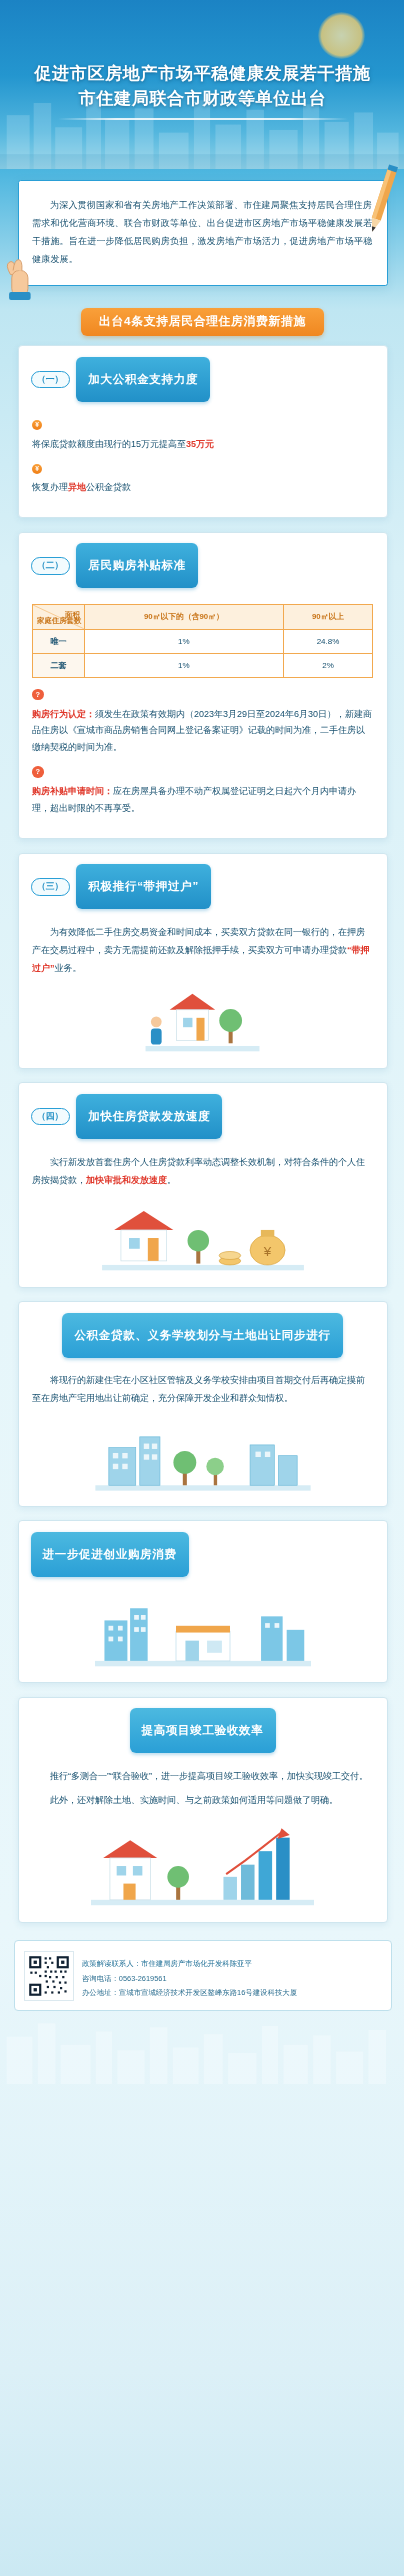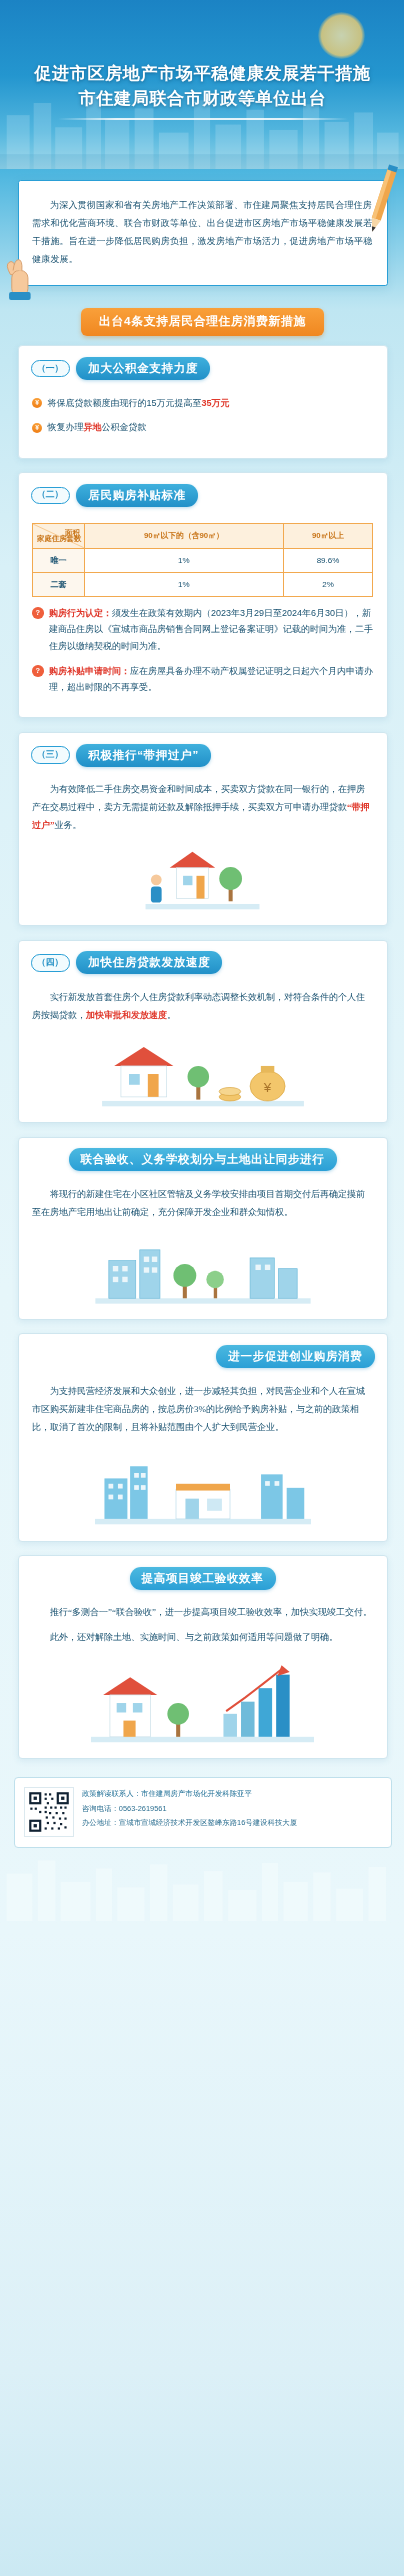--- a/index.html
+++ b/index.html
@@ -127,50 +127,51 @@
     font-weight:bold;
     display:flex; align-items:center; justify-content:center;
     padding: 0 5.4px;
     background:#f2fbfe;
   }
   .card-title {
     font-size: 11.5px;
     font-weight: bold;
     color:#ffffff;
     background: linear-gradient(180deg,#3fb0dd 0%, #2190c8 100%);
-    padding: 4px 12px;
-    border-radius: 11px;
+    padding: 15px 12px;
+    border-radius: 6px;
     letter-spacing: 0.7px;
     box-shadow: 0 1.3px 3.4px rgba(33,144,200,.3);
   }
   .card-body { padding: 2.7px 13.5px 0; }
   .bullet {
     display:flex; align-items:flex-start; gap:5.4px;
     margin: 8px 0;
     font-size: 9px;
     line-height:1.85;
     color:#17506f;
+    flex-direction:column;
   }
   .dot {
     flex:0 0 auto;
     width:10px;height:10px;border-radius:50%;
     background: linear-gradient(180deg,#f9a03a,#ef7f17);
     color:#fff; font-size:6.7px; line-height:10px; text-align:center;
     margin-top:3.4px;
     font-weight:bold;
   }
   .q-mark {
     flex:0 0 auto;
     width:11.5px;height:11.5px;border-radius:50%;
     background:#ef5f3c;
     color:#fff; font-size:7.4px; line-height:11.5px; text-align:center;
     margin-top:2.7px; font-weight:bold;
   }
   .para {
-    font-size:9px; line-height:2.0; color:#17506f; text-indent:2em; margin:6.7px 0;font-family:Liberation Serif, serif;
+    font-size:9px; line-height:2.0; color:#17506f; text-indent:2em; margin:6.7px 0;
   }
   .red { color:#e0392c; font-weight:bold; }
   
   table.policy {
     width: 100%;
     border-collapse: collapse;
     margin: 9.4px 0 4px;
     font-size: 8px;
   }
   table.policy th, table.policy td {
@@ -194,21 +195,21 @@
   }
   td.rowlab { background:#fdf7ee; color:#c9761a; font-weight:bold; }
   .img-row { display:flex; align-items:flex-end; justify-content:center; gap: 4px; padding: 4px 6.7px 0; }
   
   .footer {
     margin: 17.5px 13.5px 12px;
     background:#ffffff;
     border:0.7px solid #bfe0ec;
     border-radius:4px;
     padding: 9.4px 9.4px;
-    display:flex; gap: 8px; align-items:flex-start;
+    display:flex; gap: 8px; align-items:flex-end;
     position:relative; z-index:3;
   }
   .qr {
     flex:0 0 auto;
     width: 50px; height:50px;
     background:#fff;
     border:0.7px solid #dce9ef;
     padding:2px;
   }
   .footer-lines { font-size: 7.4px; line-height:1.95; color:#2b6e90; }
@@ -312,21 +313,21 @@
               <span class="tl">家庭住房套数</span>
             </th>
             <th>90㎡以下的（含90㎡）</th>
             <th>90㎡以上</th>
           </tr>
         </thead>
         <tbody>
           <tr>
             <td class="rowlab">唯一</td>
             <td>1%</td>
-            <td>89.6%</td>
+            <td>24.8%</td>
           </tr>
           <tr>
             <td class="rowlab">二套</td>
             <td>1%</td>
             <td>2%</td>
           </tr>
         </tbody>
       </table>
 
       <div class="bullet">
@@ -403,21 +404,21 @@
             <circle cx="143" cy="62" r="16" fill="#6fbf73"></circle>
           </g>
         </svg>
       </div>
     </div>
   </div>
 
 
   <div class="card">
     <div class="card-head" style="justify-content:center">
-      <div class="card-title" style="background:linear-gradient(180deg,#4cb9e0,#2a9fd6)">联合验收、义务学校划分与土地出让同步进行</div>
+      <div class="card-title" style="background:linear-gradient(180deg,#4cb9e0,#2a9fd6)">公积金贷款、义务学校划分与土地出让同步进行</div>
     </div>
     <div class="card-body">
       <p class="para">将现行的新建住宅在小区社区管辖及义务学校安排由项目首期交付后再确定摸前至在房地产宅用地出让前确定，充分保障开发企业和群众知情权。</p>
       <div class="img-row">
         <svg width="216" height="74" viewBox="0 0 320 110">
           <rect x="0" y="100" width="320" height="8" fill="#d6ecf5"></rect>
           <g fill="#9fd4ea" stroke="#6fbbda">
             <rect x="20" y="44" width="40" height="56"></rect>
             <rect x="66" y="28" width="30" height="72"></rect>
             <rect x="230" y="40" width="36" height="60"></rect>
@@ -440,25 +441,24 @@
             <circle cx="133" cy="66" r="17" fill="#6fbf73"></circle>
             <rect x="176" y="80" width="5" height="20" fill="#a9743f"></rect>
             <circle cx="178" cy="72" r="13" fill="#8ccf8a"></circle>
           </g>
         </svg>
       </div>
     </div>
   </div>
 
   <div class="card">
-    <div class="card-head" style="justify-content:flex-end">
+    <div class="card-head" style="justify-content:flex-start">
       <div class="card-title" style="background:linear-gradient(180deg,#4cb9e0,#2a9fd6)">进一步促进创业购房消费</div>
     </div>
     <div class="card-body">
-      <p class="para">为支持民营经济发展和大众创业，进一步减轻其负担，对民营企业和个人在宣城市区购买新建非住宅商品房的，按总房价3%的比例给予购房补贴，与之前的政策相比，取消了首次的限制，且将补贴范围由个人扩大到民营企业。</p>
       <div class="img-row">
         <svg width="216" height="81" viewBox="0 0 320 120">
           <rect x="0" y="108" width="320" height="8" fill="#d6ecf5"></rect>
           <g fill="#7cc7e6">
             <rect x="14" y="48" width="34" height="60"></rect>
             <rect x="52" y="30" width="26" height="78"></rect>
             <rect x="246" y="42" width="32" height="66"></rect>
             <rect x="284" y="62" width="26" height="46"></rect>
           </g>
           <g fill="#ffffff" opacity=".85">

